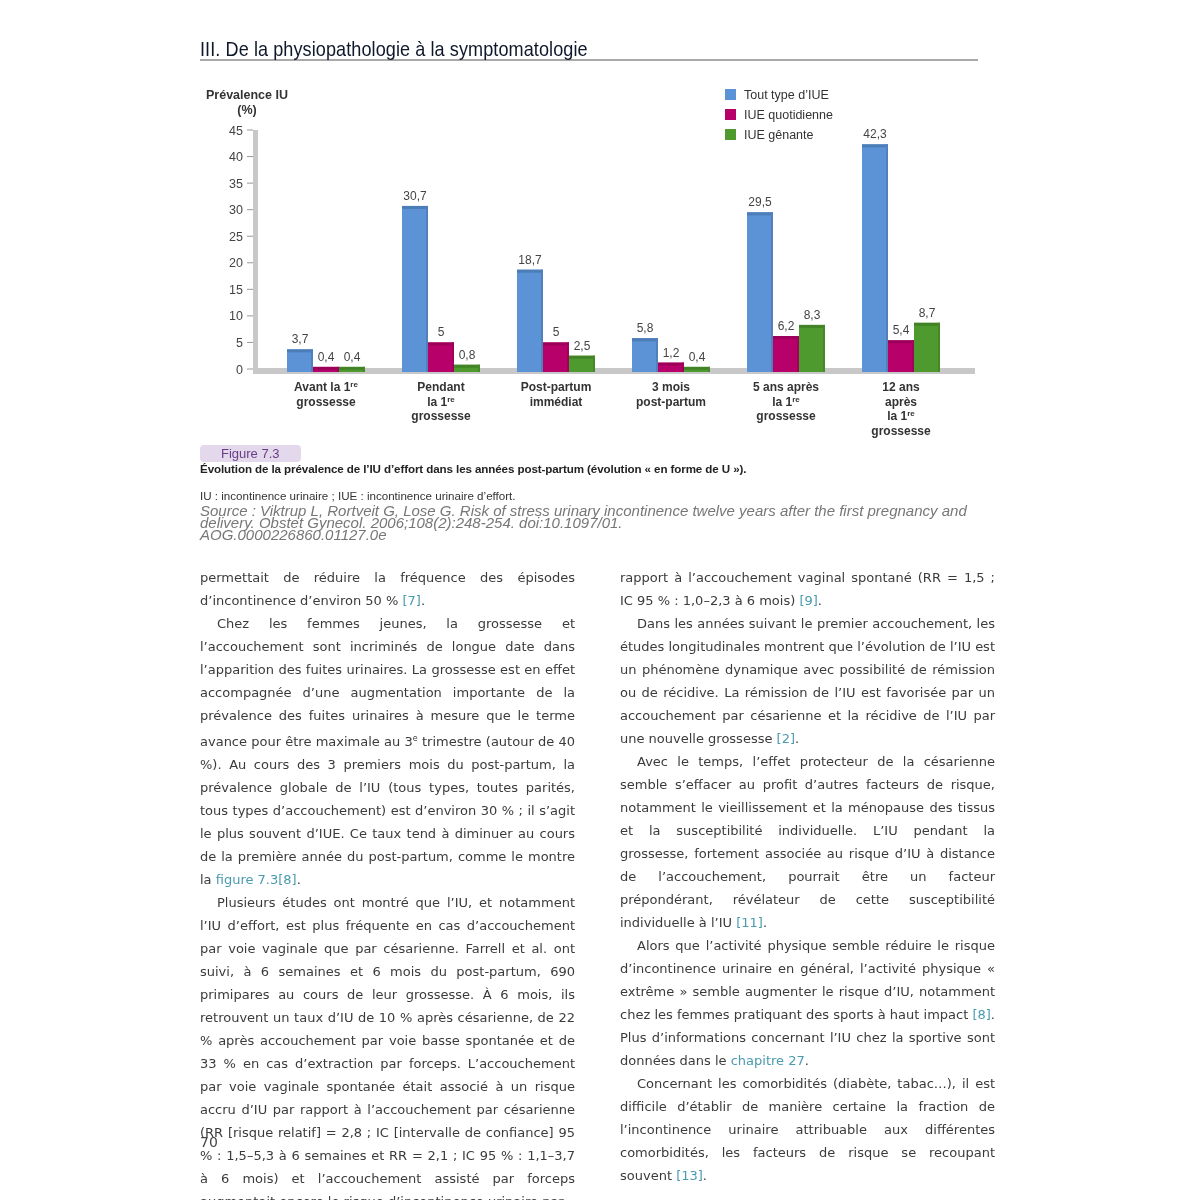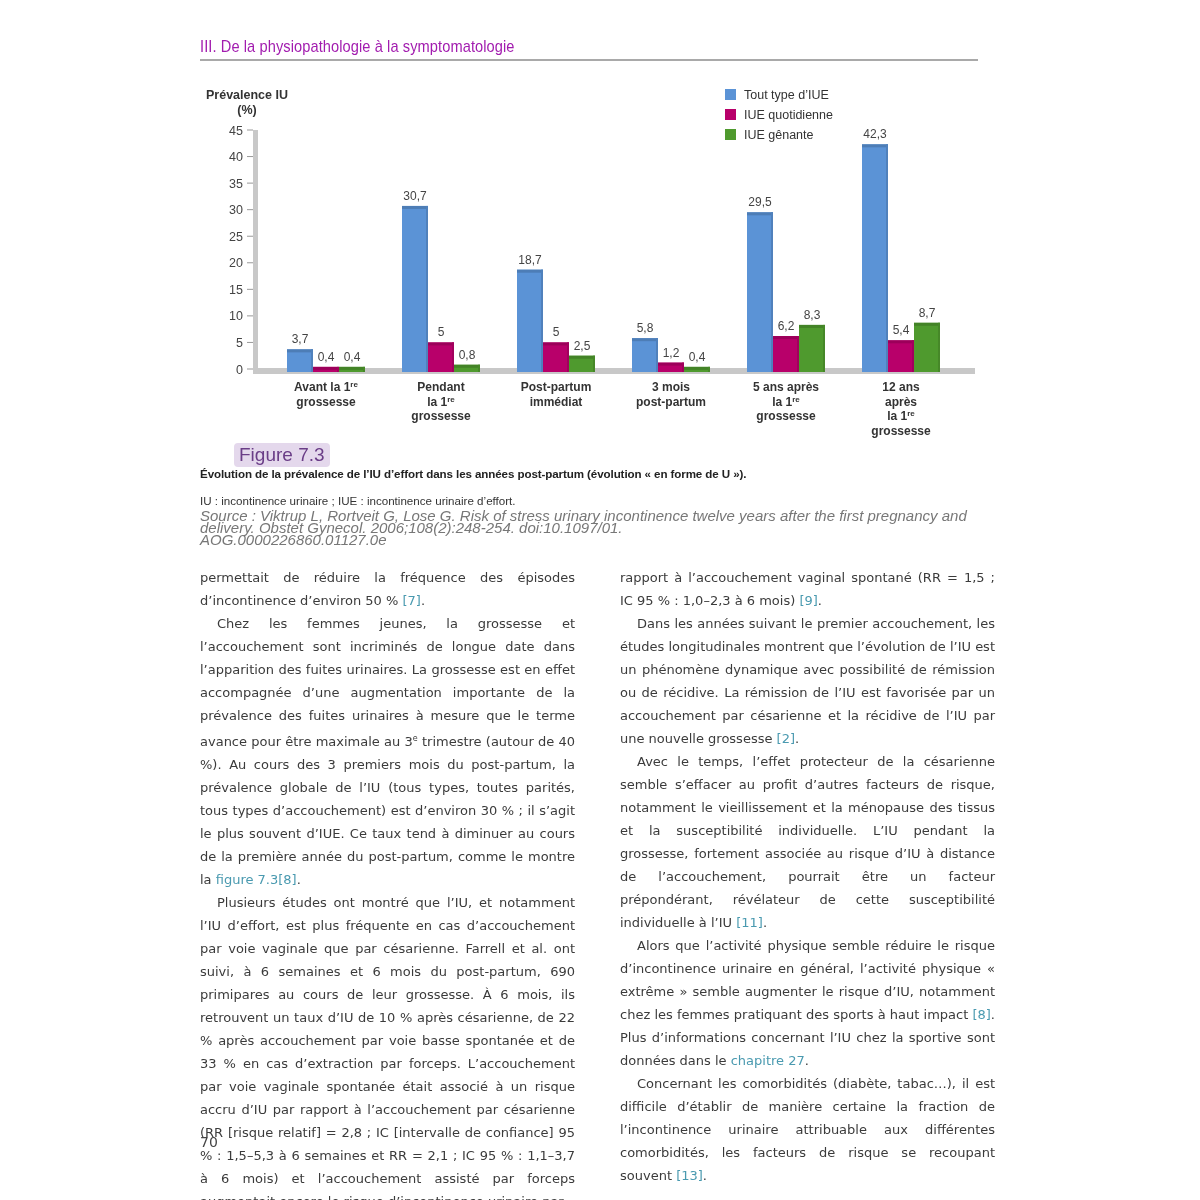--- a/index.html
+++ b/index.html
@@ -1,22 +1,22 @@
 <!DOCTYPE html>
 <html><head>
 <meta charset="utf-8">
 <style>
   html, body { margin: 0; padding: 0; background: #ffffff; }
   body { width: 1200px; height: 1200px; position: relative; overflow: hidden; font-family: "DejaVu Sans", sans-serif; color: #3a3a3a; }
-  .running-head { position: absolute; left: 200px; top: 37px; width: 778px; height: 22px; border-bottom: 2px solid #a9a9a9; font-family: "Liberation Sans", sans-serif; font-size: 17px; color: #a21caf; letter-spacing: 0.1px; transform-origin: left; }
+  .running-head { position: absolute; left: 200px; top: 37px; width: 778px; height: 22px; border-bottom: 2px solid #a9a9a9; font-family: "Liberation Sans", sans-serif; font-size: 21px; color: #0f172a; letter-spacing: 0.1px; transform-origin: left; }
   .running-head span { display: inline-block; transform: scaleX(0.86); transform-origin: left; white-space: nowrap; }
   #chart { position: absolute; left: 195px; top: 80px; width: 790px; height: 360px; }
   #chart text { font-family: "Liberation Sans", sans-serif; }
   .caption { position: absolute; left: 200px; top: 443px; width: 780px; }
-  .fig-badge { display: inline-block; background: #e4d8ec; color: #6a3d87; font-family: "Liberation Sans", sans-serif; font-size: 19px; padding: 1px 5px; border-radius: 4px; margin-left: 34px; }
+  .fig-badge { display: inline-block; background: #e4d8ec; color: #6a3d87; font-family: "Liberation Sans", sans-serif; font-size: 13px; padding: 1px 21px; border-radius: 4px; }
   .cap-title { font-family: "Liberation Sans", sans-serif; font-size: 11.6px; font-weight: bold; color: #222; letter-spacing: -0.1px; }
   .cap-abbr { font-family: Liberation Sans, sans-serif; font-size: 11.6px; color: #333; margin-top: 14px; }
   .cap-source { font-family: "Liberation Sans", sans-serif; font-size: 15px; font-style: italic; color: #777; margin-top: 3px; line-height: 12px; }
   .col { position: absolute; top: 566px; width: 375px; font-family: "DejaVu Sans", sans-serif; font-size: 13px; line-height: 23px; color: #3b3b3b; text-align: justify; }
   .col p { margin: 0; text-indent: 17px; }
   .col p.noindent { text-indent: 0; }
   .col-left { left: 200px; }
   .col-right { left: 604px; margin-left: 16px; }
   .ref { color: #4a9ab0; }
   .pagenum { position: absolute; left: 200px; top: 1134px; font-family: "DejaVu Sans", sans-serif; font-size: 14px; color: #444; }

